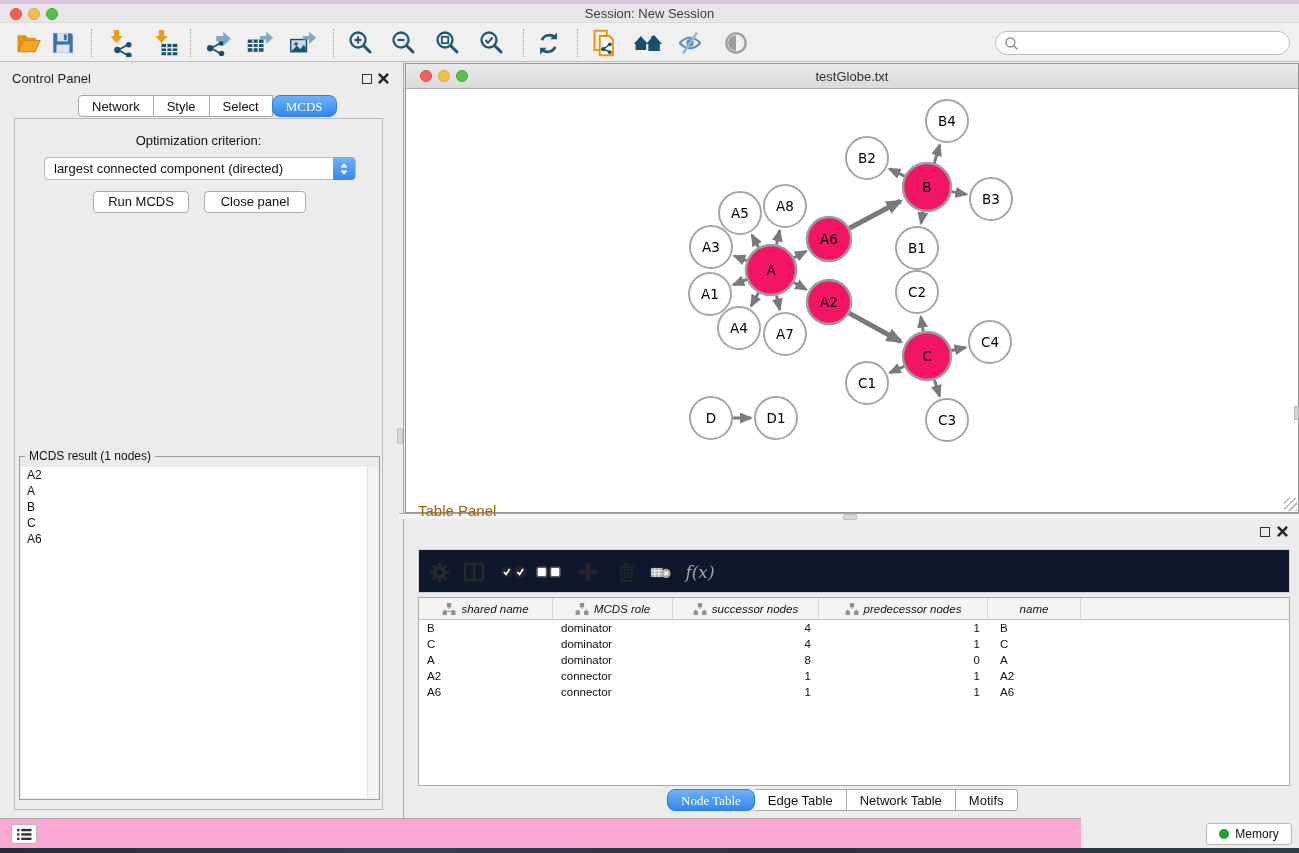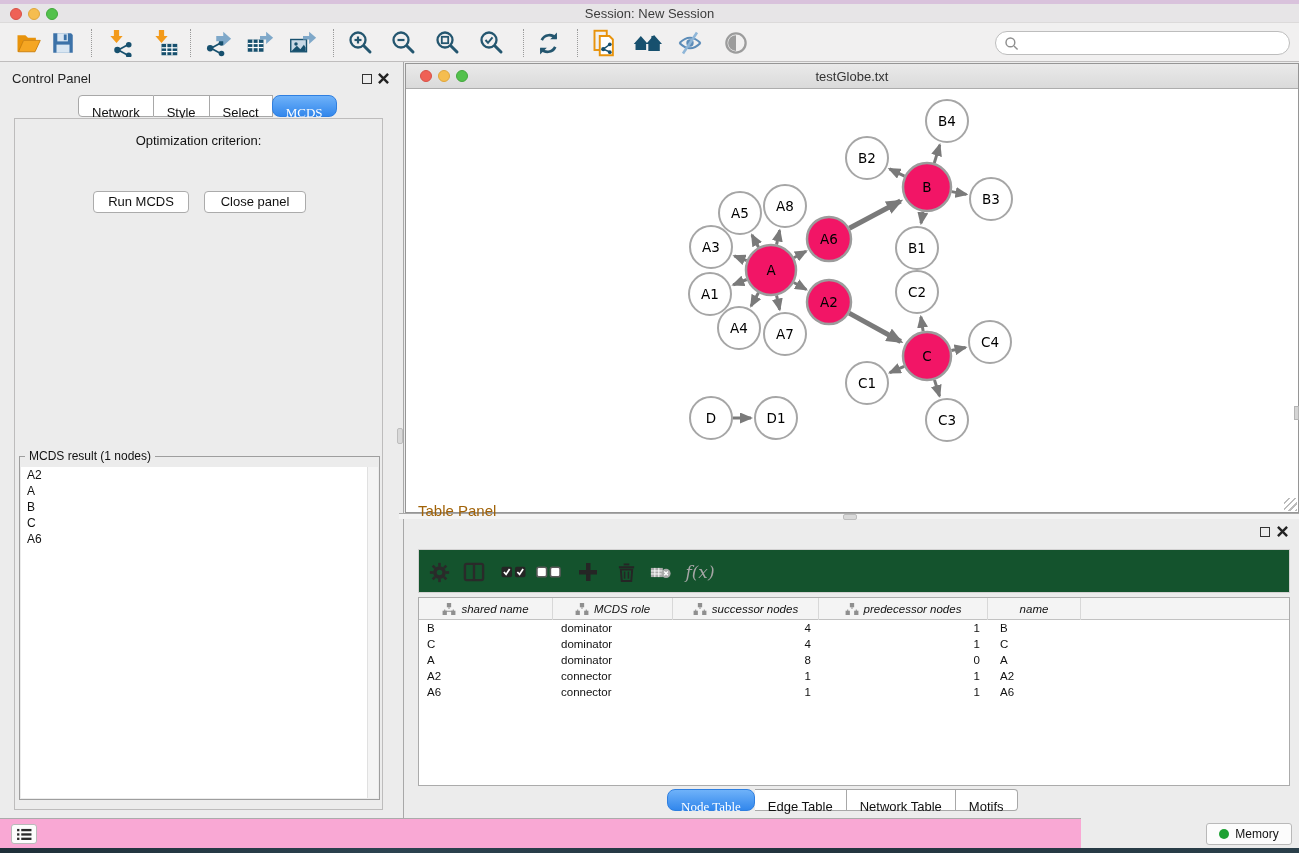--- a/index.html
+++ b/index.html
@@ -24,21 +24,21 @@
   .searchbox svg { position:absolute; left:8px; top:4px; }
   .searchbox input { position:absolute; left:28px; top:2px; width:258px; height:18px; border:none; outline:none; font-size:12px; background:transparent; }
 
   
   .vdivider { position:absolute; left:396px; top:62px; width:8px; height:756px; background:#ECECEC; border-right:1px solid #A8A8A8; }
   .vdivider .grip { position:absolute; left:1px; top:366px; width:6px; height:16px; background:#D9D9D9; border:1px solid #BDBDBD; border-radius:2px;}
   .cpanel-title { position:absolute; left:12px; top:71px; font-size:13px; color:#222; }
   .win-mini { position:absolute; width:13px; height:13px; display:flex; align-items:center; justify-content:center; cursor:default;}
   .float-box { width:10px; height:10px; border:1.6px solid #333; background:transparent;}
   .tab-row { position:absolute; display:flex; height:22px; }
-  .seg-tab { height:22px; line-height:21px; padding:6px 13px; background:#FFFFFF; border:1px solid #A8A8A8; border-left:none; font-size:13px; color:#111; text-align:left; }
+  .seg-tab { height:22px; line-height:21px; padding:0 13px; background:#FFFFFF; border:1px solid #A8A8A8; border-left:none; font-size:13px; color:#111; text-align:left; }
   .seg-tab.first { border-left:1px solid #A8A8A8; border-radius:4px 0 0 4px; }
   .seg-tab.last { border-radius:0 4px 4px 0; }
   .seg-tab.active { background:linear-gradient(#6FB2F9,#3287EC); border:1px solid #2F7FE0; color:#FFF; border-radius:8px; margin-left:-1px;font-family:Liberation Serif, serif; }
   .cp-content { position:absolute; left:14px; top:118px; width:369px; height:692px; background:#ECECEC; border:1px solid #BDBCBC; }
   .opt-label { position:absolute; left:0; right:0; top:14px; text-align:center; font-size:13px; color:#111; }
   .dropdown { position:absolute; left:29px; top:38px; width:312px; height:23px; background:#FFF; border:1px solid #B9B9B9; border-radius:4px; }
   .dropdown .val { position:absolute; left:9px; top:3px; font-size:13px; color:#111; }
   .dropdown .stepper { position:absolute; right:0; top:-1px; width:22px; height:23px; background:linear-gradient(#72B3F9,#3587EE); border-radius:0 4px 4px 0; display:flex; align-items:center; justify-content:center; }
   .btn { position:absolute; height:22px; background:#FFF; border:1px solid #ABABAB; border-radius:4px; font-size:13px; color:#111; text-align:center; line-height:20px; }
   .fieldset { position:absolute; left:4px; top:337px; width:361px; height:344px; border:1px solid #9E9E9E; }
@@ -57,21 +57,21 @@
   .resize-corner { position:absolute; right:1px; bottom:1px; width:13px; height:13px;
      background:repeating-linear-gradient(135deg, transparent 0 3px, #BBB 3px 4.5px); }
   .edge-grip { position:absolute; right:-1px; top:342px; width:5px; height:14px; background:#D5D5D5; border:1px solid #B5B5B5; }
 
   
   .hdivider { position:absolute; left:399px; top:513px; width:900px; height:6px; background:#F4F4F4; border-top:1px solid #A9A9A9; }
   .hdivider .grip { position:absolute; left:444px; top:0px; width:14px; height:6px; background:#D9D9D9; border:1px solid #BDBDBD; border-radius:2px; }
 
   
   .tpanel-title { position:absolute; left:418px; top:502px; font-size:15px; color:#a16207; }
-  .tp-toolbar { position:absolute; left:418px; top:549px; width:872px; height:44px; background:#14532d; border:1px solid #D2D1D1; }
+  .tp-toolbar { position:absolute; left:418px; top:549px; width:872px; height:44px; background:#0f172a; border:1px solid #D2D1D1; }
   .tp-btn { position:absolute; top:7px; width:30px; height:30px; display:flex; align-items:center; justify-content:center; }
   .fx-label { font-family:"DejaVu Serif", serif; font-style:italic; font-size:17px; color:#A5A5A5; }
   .ntable { position:absolute; left:418px; top:597px; width:872px; height:189px; background:#FFF; border:1px solid #ABABAB; }
   .thead { position:absolute; left:0; top:0; right:0; height:22px; background:#F4F4F4; border-bottom:1px solid #C2C2C2; display:flex;font-style:italic; }
   .thcell { height:22px; border-right:1px solid #D8D8D8; display:flex; align-items:center; justify-content:center; gap:5px; font-size:11.5px; color:#111; }
   .thcell:last-child { border-right:none; }
   .c0{width:134px;} .c1{width:120px;} .c2{width:146px;} .c3{width:169px;} .c4{width:93px;} .cfill{flex:1;}
   .tbody { position:absolute; left:0; top:22px; right:0; bottom:0; }
   .trow { display:flex; height:16px; }
   .tcell { font-size:11.5px; color:#111; line-height:16px; overflow:hidden; }
@@ -279,20 +279,29 @@
 
   <div class="tab-row" style="left:78px; top:95px;">
     <div class="seg-tab first">Network</div>
     <div class="seg-tab">Style</div>
     <div class="seg-tab">Select</div>
     <div class="seg-tab last active">MCDS</div>
   </div>
 
   <div class="cp-content">
     <div class="opt-label">Optimization criterion:</div>
+    <div class="dropdown">
+      <span class="val">largest connected component (directed)</span>
+      <span class="stepper">
+        <svg width="10" height="14" viewBox="0 0 10 14">
+          <path d="M5 1L8.5 5.5h-7z" fill="#FFF"></path>
+          <path d="M5 13L1.5 8.5h7z" fill="#FFF"></path>
+        </svg>
+      </span>
+    </div>
     <div class="btn" style="left:78px; top:72px; width:96px;">Run MCDS</div>
     <div class="btn" style="left:189px; top:72px; width:102px;">Close panel</div>
 
     <div class="fieldset">
       <span class="legend">MCDS result (1 nodes)</span>
       <div class="mcds-list">
         <div class="mcds-item">A2</div>
           <div class="mcds-item">A</div>
           <div class="mcds-item">B</div>
           <div class="mcds-item">C</div>

